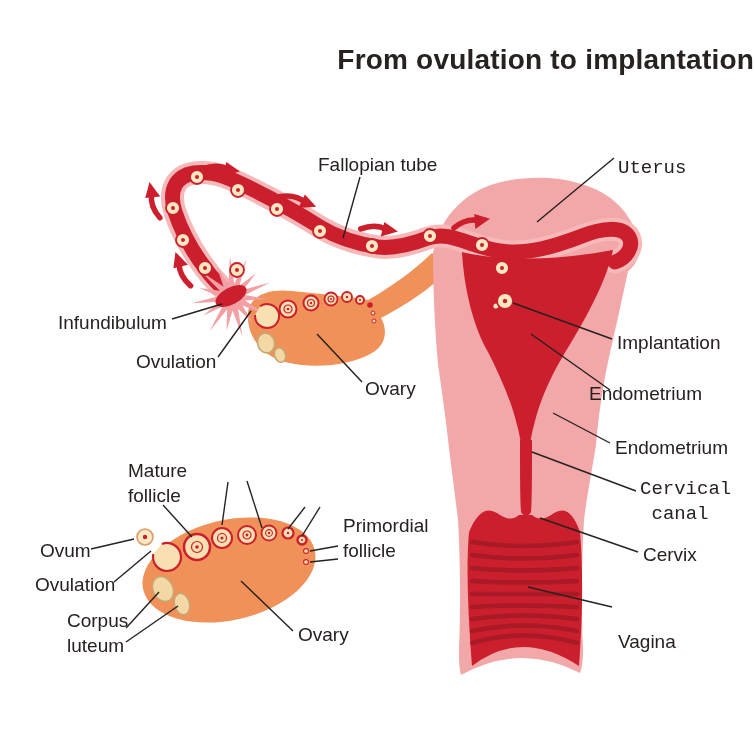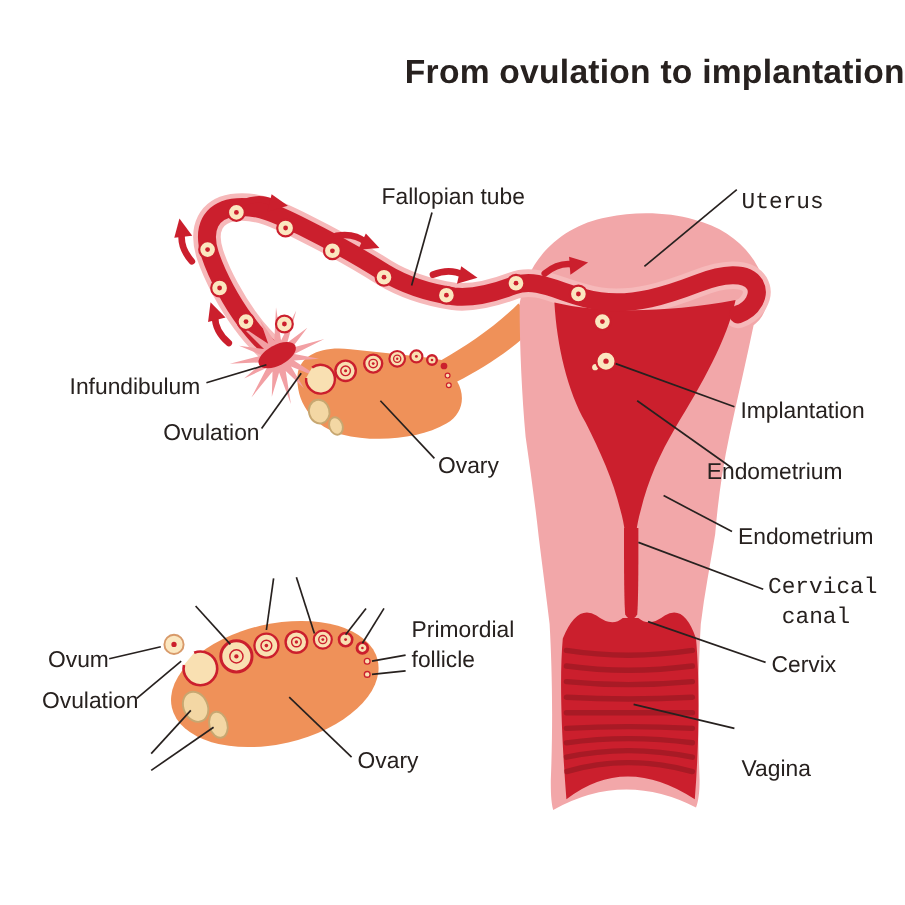--- a/index.html
+++ b/index.html
@@ -261,18 +261,20 @@
 <div class="lbl" style="left:618px;top:156px;font-family:Liberation Mono, monospace;">Uterus</div>
 <div class="lbl" style="left:58px;top:311px;">Infundibulum</div>
 <div class="lbl" style="left:136px;top:350px;">Ovulation</div>
 <div class="lbl" style="left:365px;top:377px;">Ovary</div>
 <div class="lbl" style="left:617px;top:331px;">Implantation</div>
 <div class="lbl" style="left:589px;top:382px;">Endometrium</div>
 <div class="lbl" style="left:615px;top:436px;">Endometrium</div>
 <div class="lbl wrap ctr" style="left:640px;top:477px;width:80px;">Cervical canal</div>
 <div class="lbl" style="left:643px;top:543px;">Cervix</div>
 <div class="lbl" style="left:618px;top:598px;margin-top:32px;">Vagina</div>
+<div class="lbl wrap" style="left:128px;top:459px;width:64px;">Mature follicle</div>
 <div class="lbl wrap" style="left:343px;top:514px;width:92px;">Primordial follicle</div>
 <div class="lbl" style="left:40px;top:539px;">Ovum</div>
 <div class="lbl" style="left:35px;top:573px;">Ovulation</div>
+<div class="lbl wrap" style="left:67px;top:609px;width:62px;">Corpus luteum</div>
 <div class="lbl" style="left:298px;top:623px;">Ovary</div>
 
 </div>
 
 </body></html>

